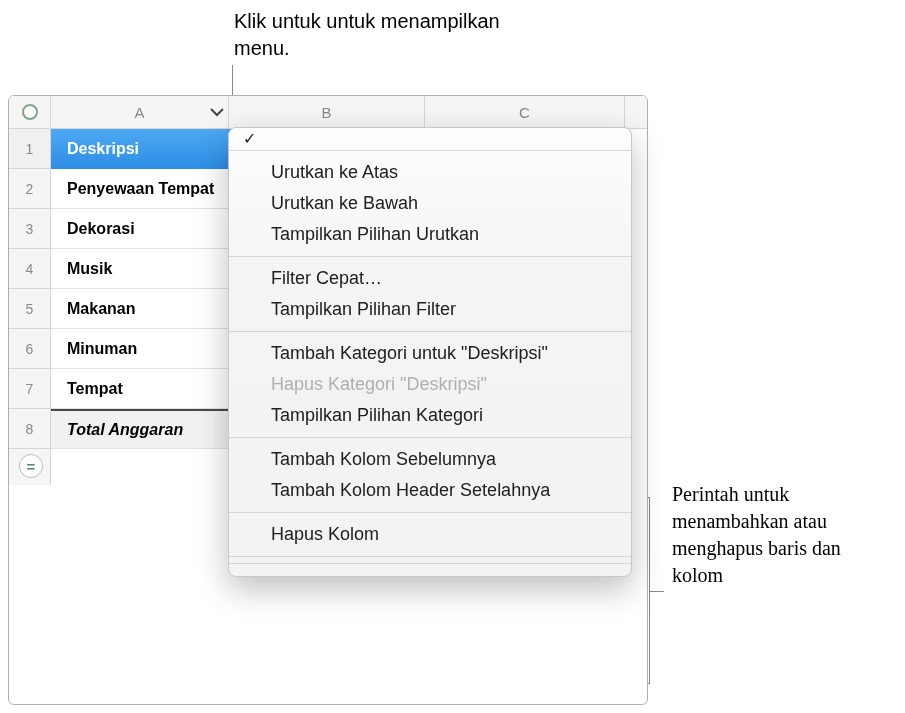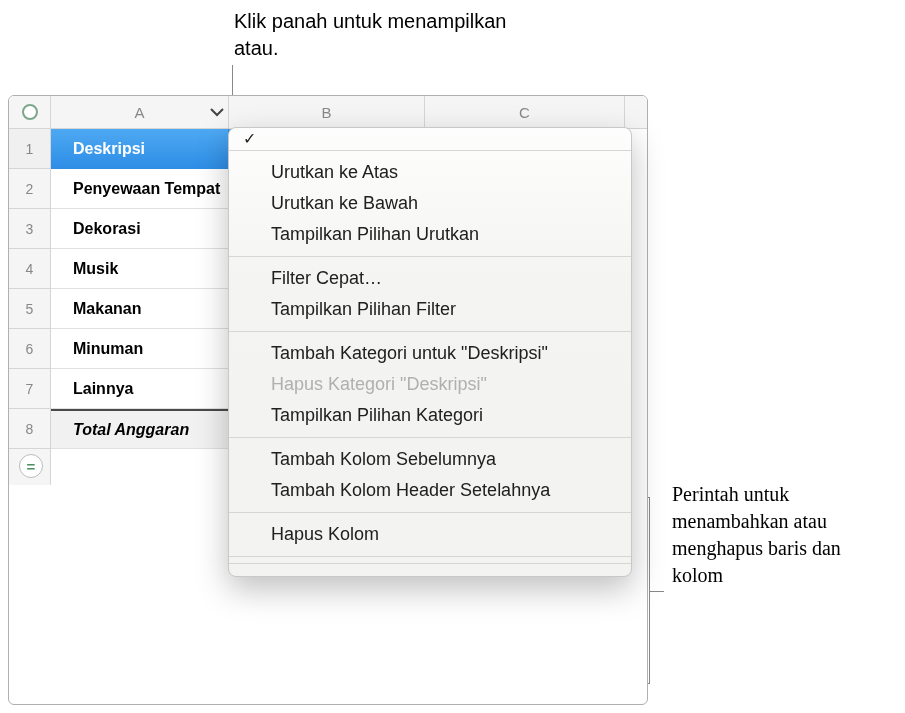--- a/index.html
+++ b/index.html
@@ -152,21 +152,21 @@
       flex-shrink: 0;
     }
     .row-num.sel {
       background: #f0f0f0;
     }
 
     .cell {
       height: 40px;
       border-right: 1px solid #e0e0e0;
       border-bottom: 1px solid #e0e0e0;
-      padding: 0 22px;
+      padding: 0 16px;
       display: flex;
       align-items: center;
       font-size: 16px;
       color: #000;
       flex-shrink: 0;
       overflow: hidden;
       white-space: nowrap;
     }
     .cell-a { width: 178px; font-weight: 600; }
     .cell-b { width: 196px; }
@@ -254,21 +254,21 @@
     }
     .menu-sep {
       height: 1px;
       background: #d6d6d4;
       margin: 6px 0;
     }
   </style>
 </head>
 <body>
 
-<div class="callout callout-top">Klik panah untuk menampilkan atau.</div>
+<div class="callout callout-top">Klik untuk untuk menampilkan menu.</div>
 <div class="leader-v"></div>
 
 <div class="callout callout-right">Perintah untuk menambahkan atau menghapus baris dan kolom</div>
 <div class="leader-bracket"></div>
 <div class="leader-h"></div>
 
 <div class="sheet-wrap">
   <div class="corner-cell">
     <div class="corner-circle"></div>
   </div>
@@ -329,21 +329,21 @@
 
     <div class="full-row">
       <div class="row-num">6</div>
       <div class="cell cell-a">Minuman</div>
       <div class="cell cell-b"></div>
       <div class="cell cell-c"></div>
     </div>
 
     <div class="full-row">
       <div class="row-num">7</div>
-      <div class="cell cell-a">Lainnya</div>
+      <div class="cell cell-a">Tempat</div>
       <div class="cell cell-b"></div>
       <div class="cell cell-c"></div>
     </div>
 
     <div class="full-row footer-row">
       <div class="row-num">8</div>
       <div class="cell cell-a">Total Anggaran</div>
       <div class="cell cell-b"></div>
       <div class="cell cell-c"></div>
     </div>

